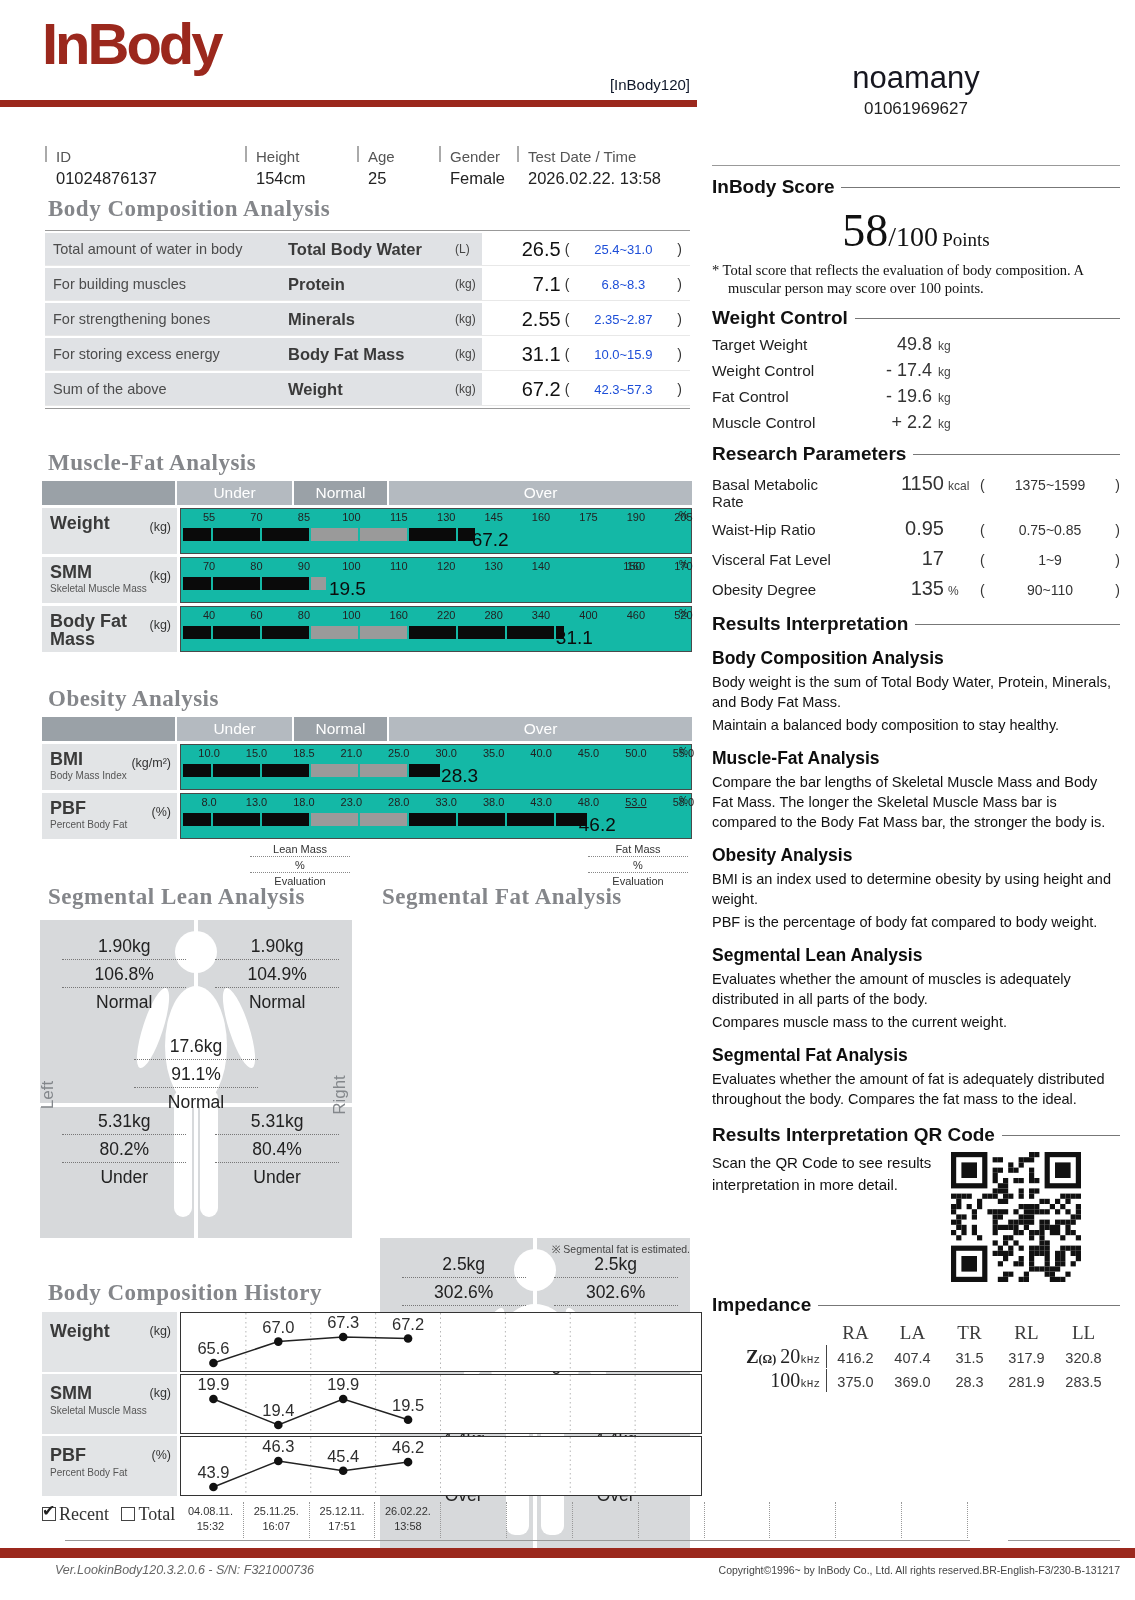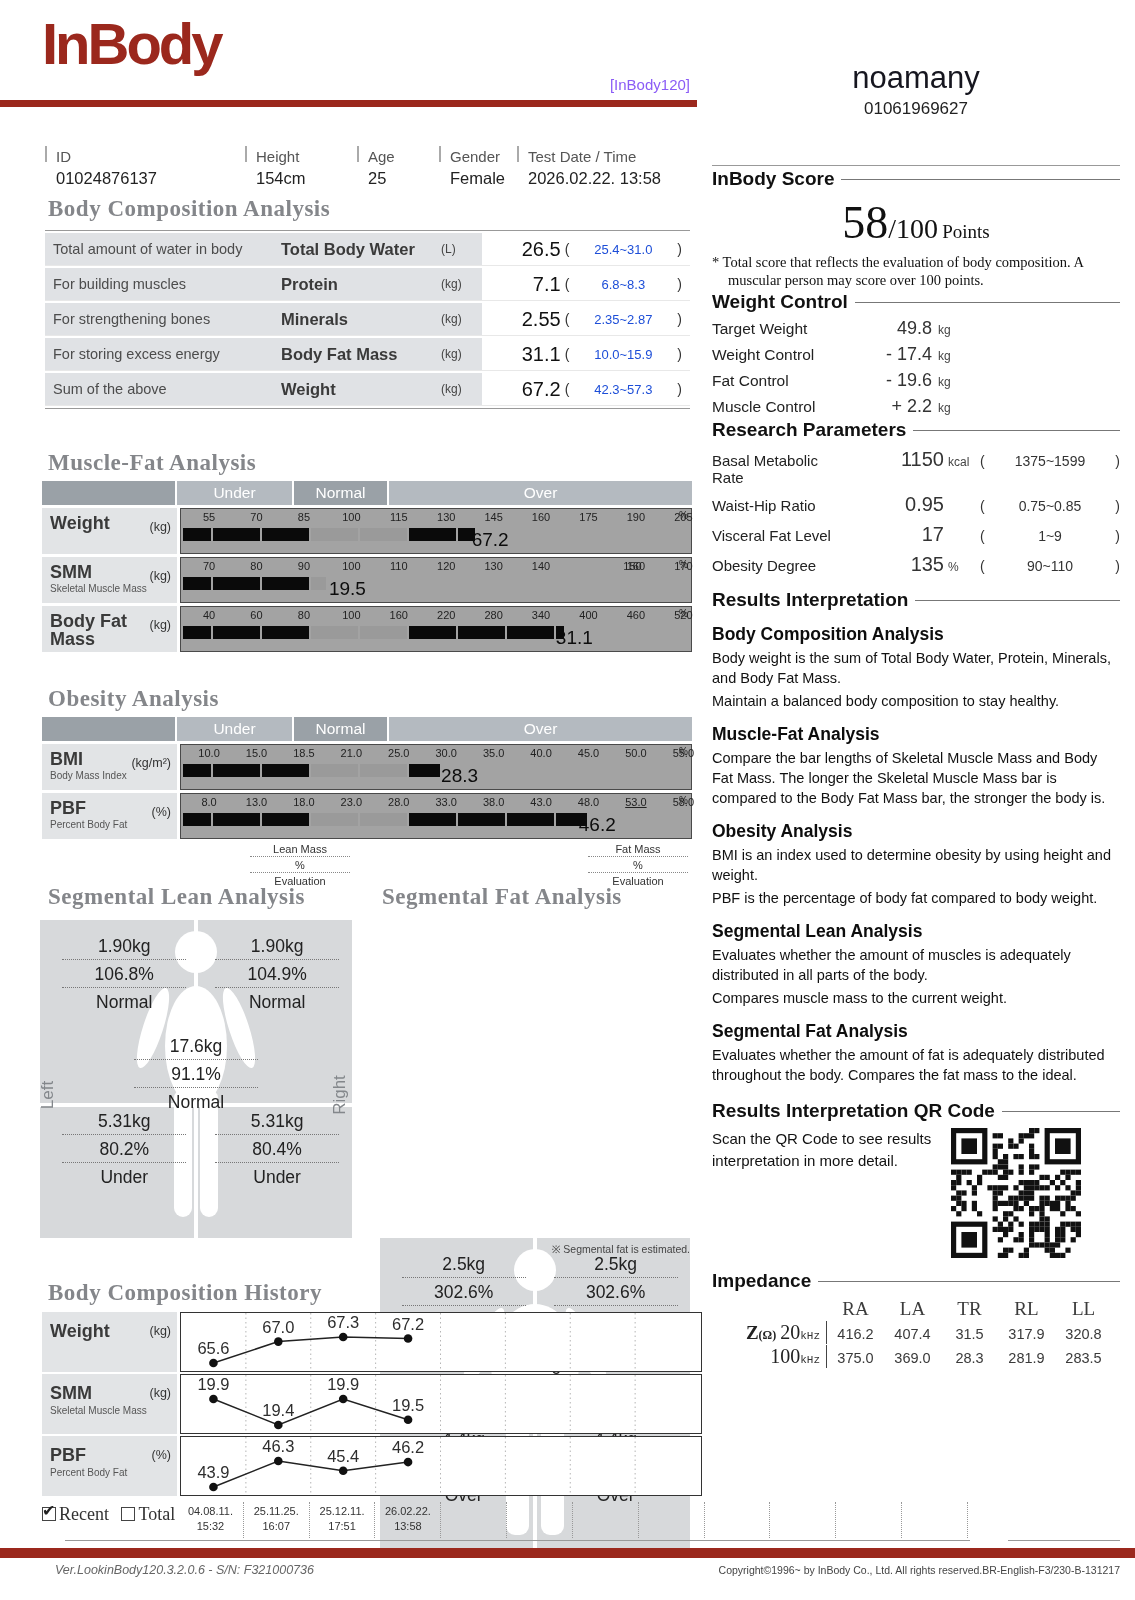--- a/index.html
+++ b/index.html
@@ -2,56 +2,56 @@
 <html><head>
 <meta charset="utf-8">
 <style>
   html,body{margin:0;padding:0;background:#fff;}
   #page{position:relative;width:1135px;height:1600px;background:#fff;overflow:hidden;
         font-family:"Liberation Sans",sans-serif;color:#222;}
   .abs{position:absolute;}
 
   
   #logo{left:42px;top:10px;font-size:58px;font-weight:800;letter-spacing:-3px;color:#9b281d;}
-  #model{left:440px;top:76px;width:250px;text-align:right;font-size:15px;color:#8b5cf6;}
+  #model{left:440px;top:76px;width:250px;text-align:right;font-size:15px;color:#0f172a;}
   #red-top{left:0;top:100px;width:697px;height:7px;background:#9b281d;}
   #info-row{left:45px;top:110px;width:645px;height:52px;display:flex;}
   .info-field{border-left:2px solid #aaa;padding:2px 0 0 9px;box-sizing:border-box;margin-top:36px;}
   .info-field .lbl{font-size:15px;color:#555;}
   .info-field .val{font-size:16.5px;color:#222;margin-top:4px;}
 
   
   .sec-title{font-family:"Liberation Serif",serif;font-weight:bold;font-size:23px;color:#84868a;letter-spacing:.5px;}
 
   
   #bca-table{left:45px;top:230px;width:645px;display:flex;flex-direction:column;gap:2px;
              border-top:1px solid #999;border-bottom:1px solid #999;padding:2px 0;}
   .bca-row{display:flex;height:32px;align-items:center;border-bottom:1px solid #e8e8e8;}
-  .bca-left{display:flex;align-items:center;background:#e0e2e5;height:100%;width:437px;flex:none;}
+  .bca-left{display:flex;align-items:center;background:#e0e2e5;height:100%;width:437px;flex:none;gap:7px;}
   .bca-desc{width:228px;padding-left:8px;font-size:14.5px;color:#4c4c4c;flex:none;}
   .bca-name{width:160px;font-weight:bold;font-size:16.5px;color:#3a3a3a;flex:none;}
   .bca-unit{font-size:12px;color:#444;}
   .bca-valwrap{flex:1;display:flex;align-items:center;justify-content:flex-end;padding-right:4px;}
   .bca-value{font-size:20px;color:#111;min-width:60px;text-align:right;}
   .paren{font-size:14px;color:#333;padding:0 4px;}
   .bca-range{font-size:13px;color:#1d4ed8;width:100px;text-align:center;}
 
   
   .band{display:flex;height:24px;gap:2px;width:650px;}
   .band > div{color:#fff;font-size:15.5px;display:flex;align-items:center;justify-content:center;}
   .band .b0{width:133px;background:#9aa1a7;}
   .band .b1{width:115px;background:#b4bac0;}
   .band .b2{width:93px;background:#9aa1a7;}
   .band .b3{flex:1;background:#b4bac0;}
   .mf-row{display:flex;margin-bottom:3px;height:46px;}
   .mf-label{width:135px;flex:none;background:#e2e4e6;position:relative;padding:6px 0 0 8px;box-sizing:border-box;}
   .mf-label .nm{font-weight:bold;font-size:18px;color:#3a3a3a;line-height:1;}
   .mf-label .sub{font-size:10px;color:#555;margin-top:2px;}
   .mf-label .un{position:absolute;right:6px;top:12px;font-size:12.5px;color:#333;}
-  .mf-box{flex:1;margin-left:3px;border:1.5px solid #4a4a4a;position:relative;background:#a3a3a3;}
+  .mf-box{flex:1;margin-left:3px;border:1.5px solid #4a4a4a;position:relative;background:#14b8a6;}
   .tick{position:absolute;top:2px;transform:translateX(-50%);font-size:11px;color:#222;}
   .pctsign{position:absolute;top:1px;right:3px;font-size:10px;color:#222;}
   .bar{position:absolute;left:2px;right:2px;top:19px;height:13px;display:flex;gap:2px;}
   .seg{height:100%;}
   .bigval{position:absolute;top:20px;font-size:19px;color:#0c0c0c;}
 
   
   .mini-legend{width:100px;font-size:11px;color:#333;text-align:center;}
   .mini-legend div{border-bottom:1px dotted #888;padding-bottom:1px;margin-bottom:2px;}
   .mini-legend div:last-child{border-bottom:none;}
@@ -76,21 +76,21 @@
   .date-cell{flex:1;border-right:1px dotted #999;font-size:11px;color:#333;text-align:center;padding-top:2px;line-height:1.4;}
   #hist-legend{left:42px;top:1504px;width:135px;font-family:"Liberation Serif",serif;font-size:18px;color:#333;}
   .cb{display:inline-block;width:12px;height:12px;border:1.5px solid #444;position:relative;vertical-align:-1px;margin-right:3px;}
   .cb.on::after{content:"✔";position:absolute;left:-1px;top:-7px;font-size:16px;color:#222;}
 
   
   #sidebar{left:712px;top:60px;width:408px;}
   #person-name{text-align:center;font-size:31px;color:#16161f;}
   #person-phone{text-align:center;font-size:17px;color:#222;margin-top:3px;}
   #side-div{border-top:1.5px solid #999;margin-top:46px;}
-  .h-line{display:flex;align-items:center;margin-top:2px;}
+  .h-line{display:flex;align-items:center;margin-top:10px;}
   .h-line .txt{font-weight:bold;font-size:19px;color:#111;white-space:nowrap;}
   .h-line .rule{flex:1;border-top:1px solid #777;margin-left:7px;}
   #score-row{text-align:center;margin-top:6px;font-family:"Liberation Serif",serif;color:#111;}
   #score-val{font-size:46px;}
   #score-denom{font-size:28px;}
   #score-pts{font-size:19px;}
   #score-note{font-family:"Liberation Serif",serif;font-size:14.5px;color:#111;margin-top:4px;
               padding-left:16px;text-indent:-16px;line-height:1.25;}
   .kv-row{display:flex;align-items:baseline;margin-top:5px;}
   .kv-row .k{flex:1;font-size:15.5px;color:#222;}

